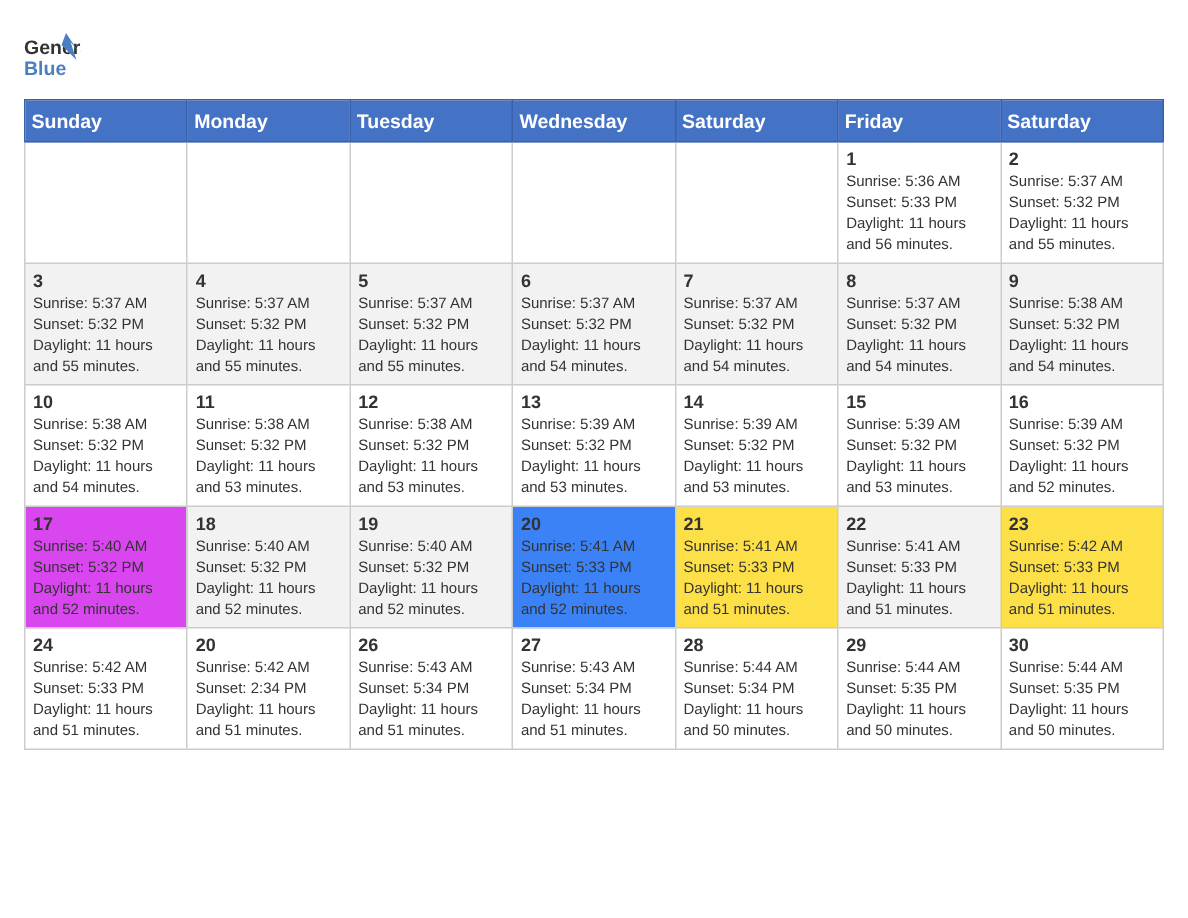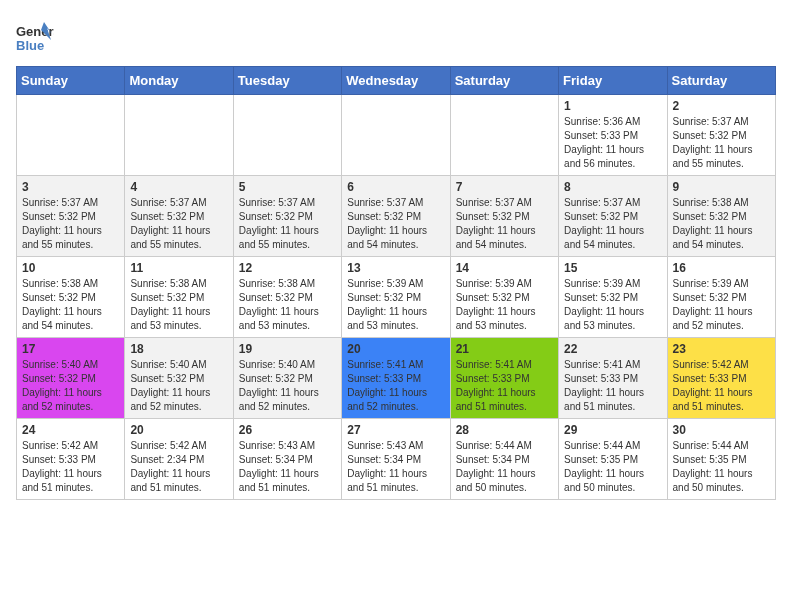--- a/index.html
+++ b/index.html
@@ -233,21 +233,21 @@
           <div class="day-info">Sunrise: 5:40 AM
 Sunset: 5:32 PM
 Daylight: 11 hours and 52 minutes.</div>
         </td>
         <td style="background: #3b82f6;">
           <span class="day-number">20</span>
           <div class="day-info">Sunrise: 5:41 AM
 Sunset: 5:33 PM
 Daylight: 11 hours and 52 minutes.</div>
         </td>
-        <td style="background: #84cc16;">
+        <td style="background: #fde047;">
           <span class="day-number">21</span>
           <div class="day-info">Sunrise: 5:41 AM
 Sunset: 5:33 PM
 Daylight: 11 hours and 51 minutes.</div>
         </td>
         <td style="background: rgb(242, 242, 242);">
           <span class="day-number">22</span>
           <div class="day-info">Sunrise: 5:41 AM
 Sunset: 5:33 PM
 Daylight: 11 hours and 51 minutes.</div>

